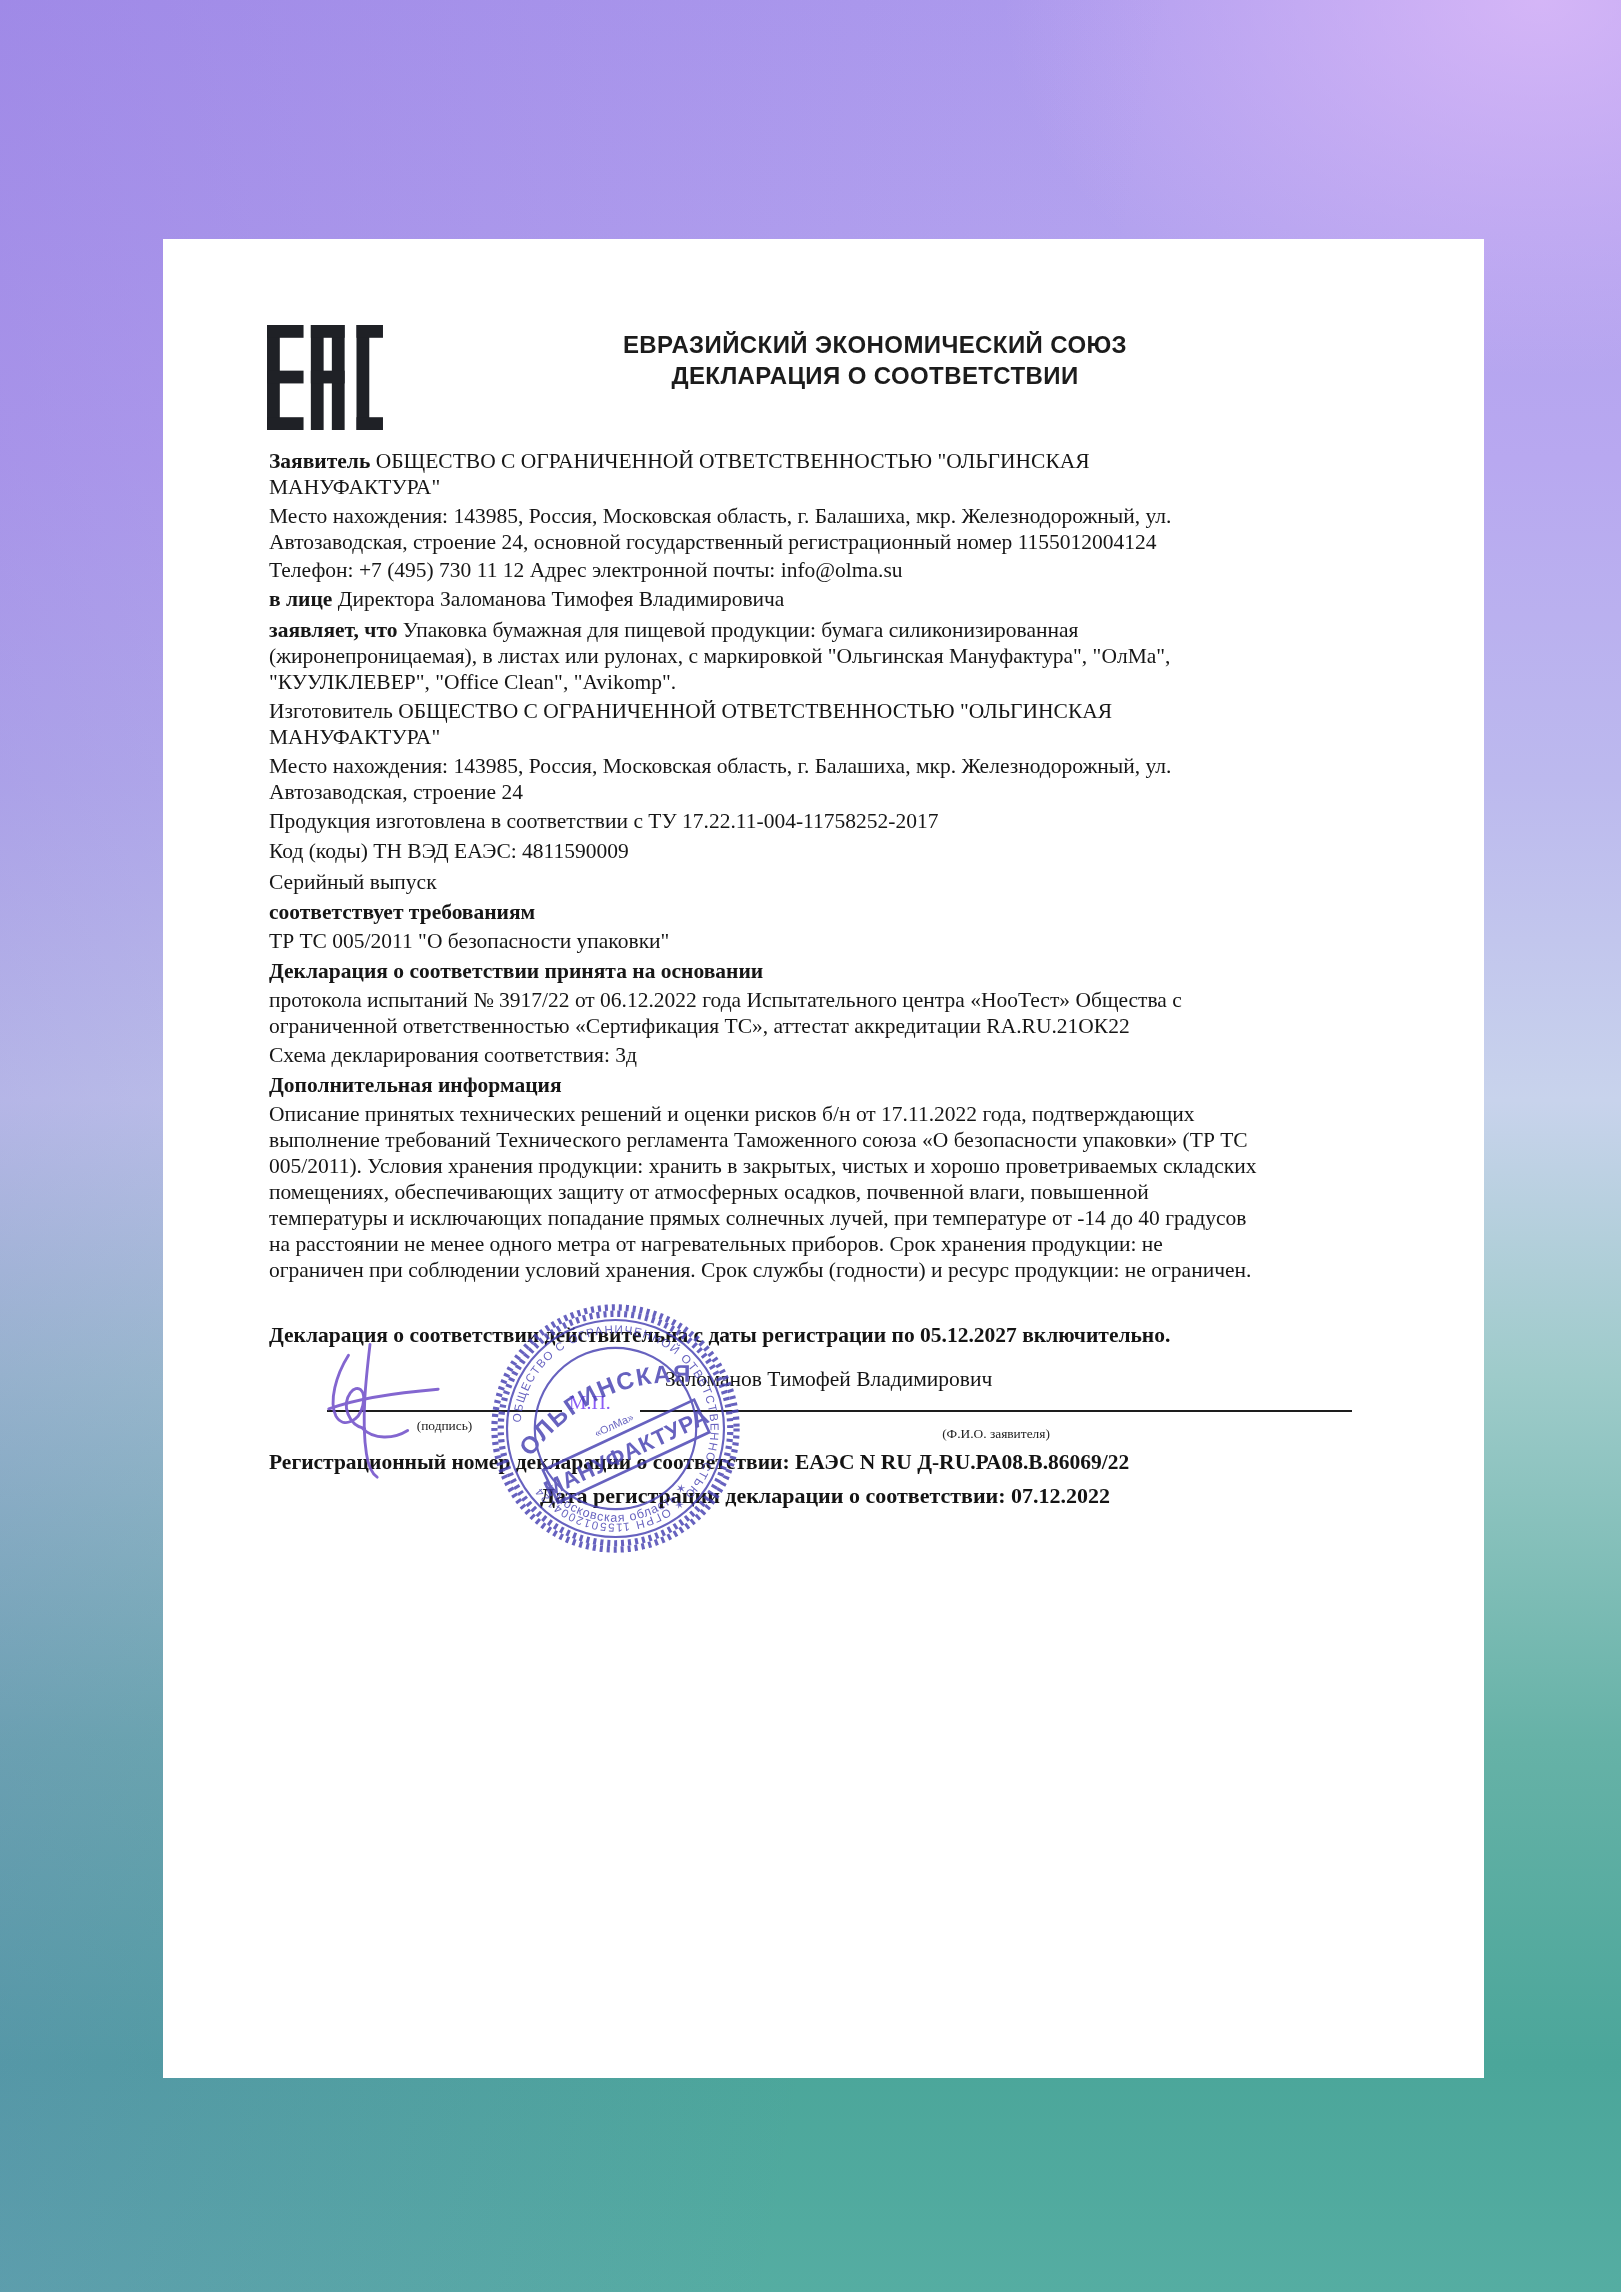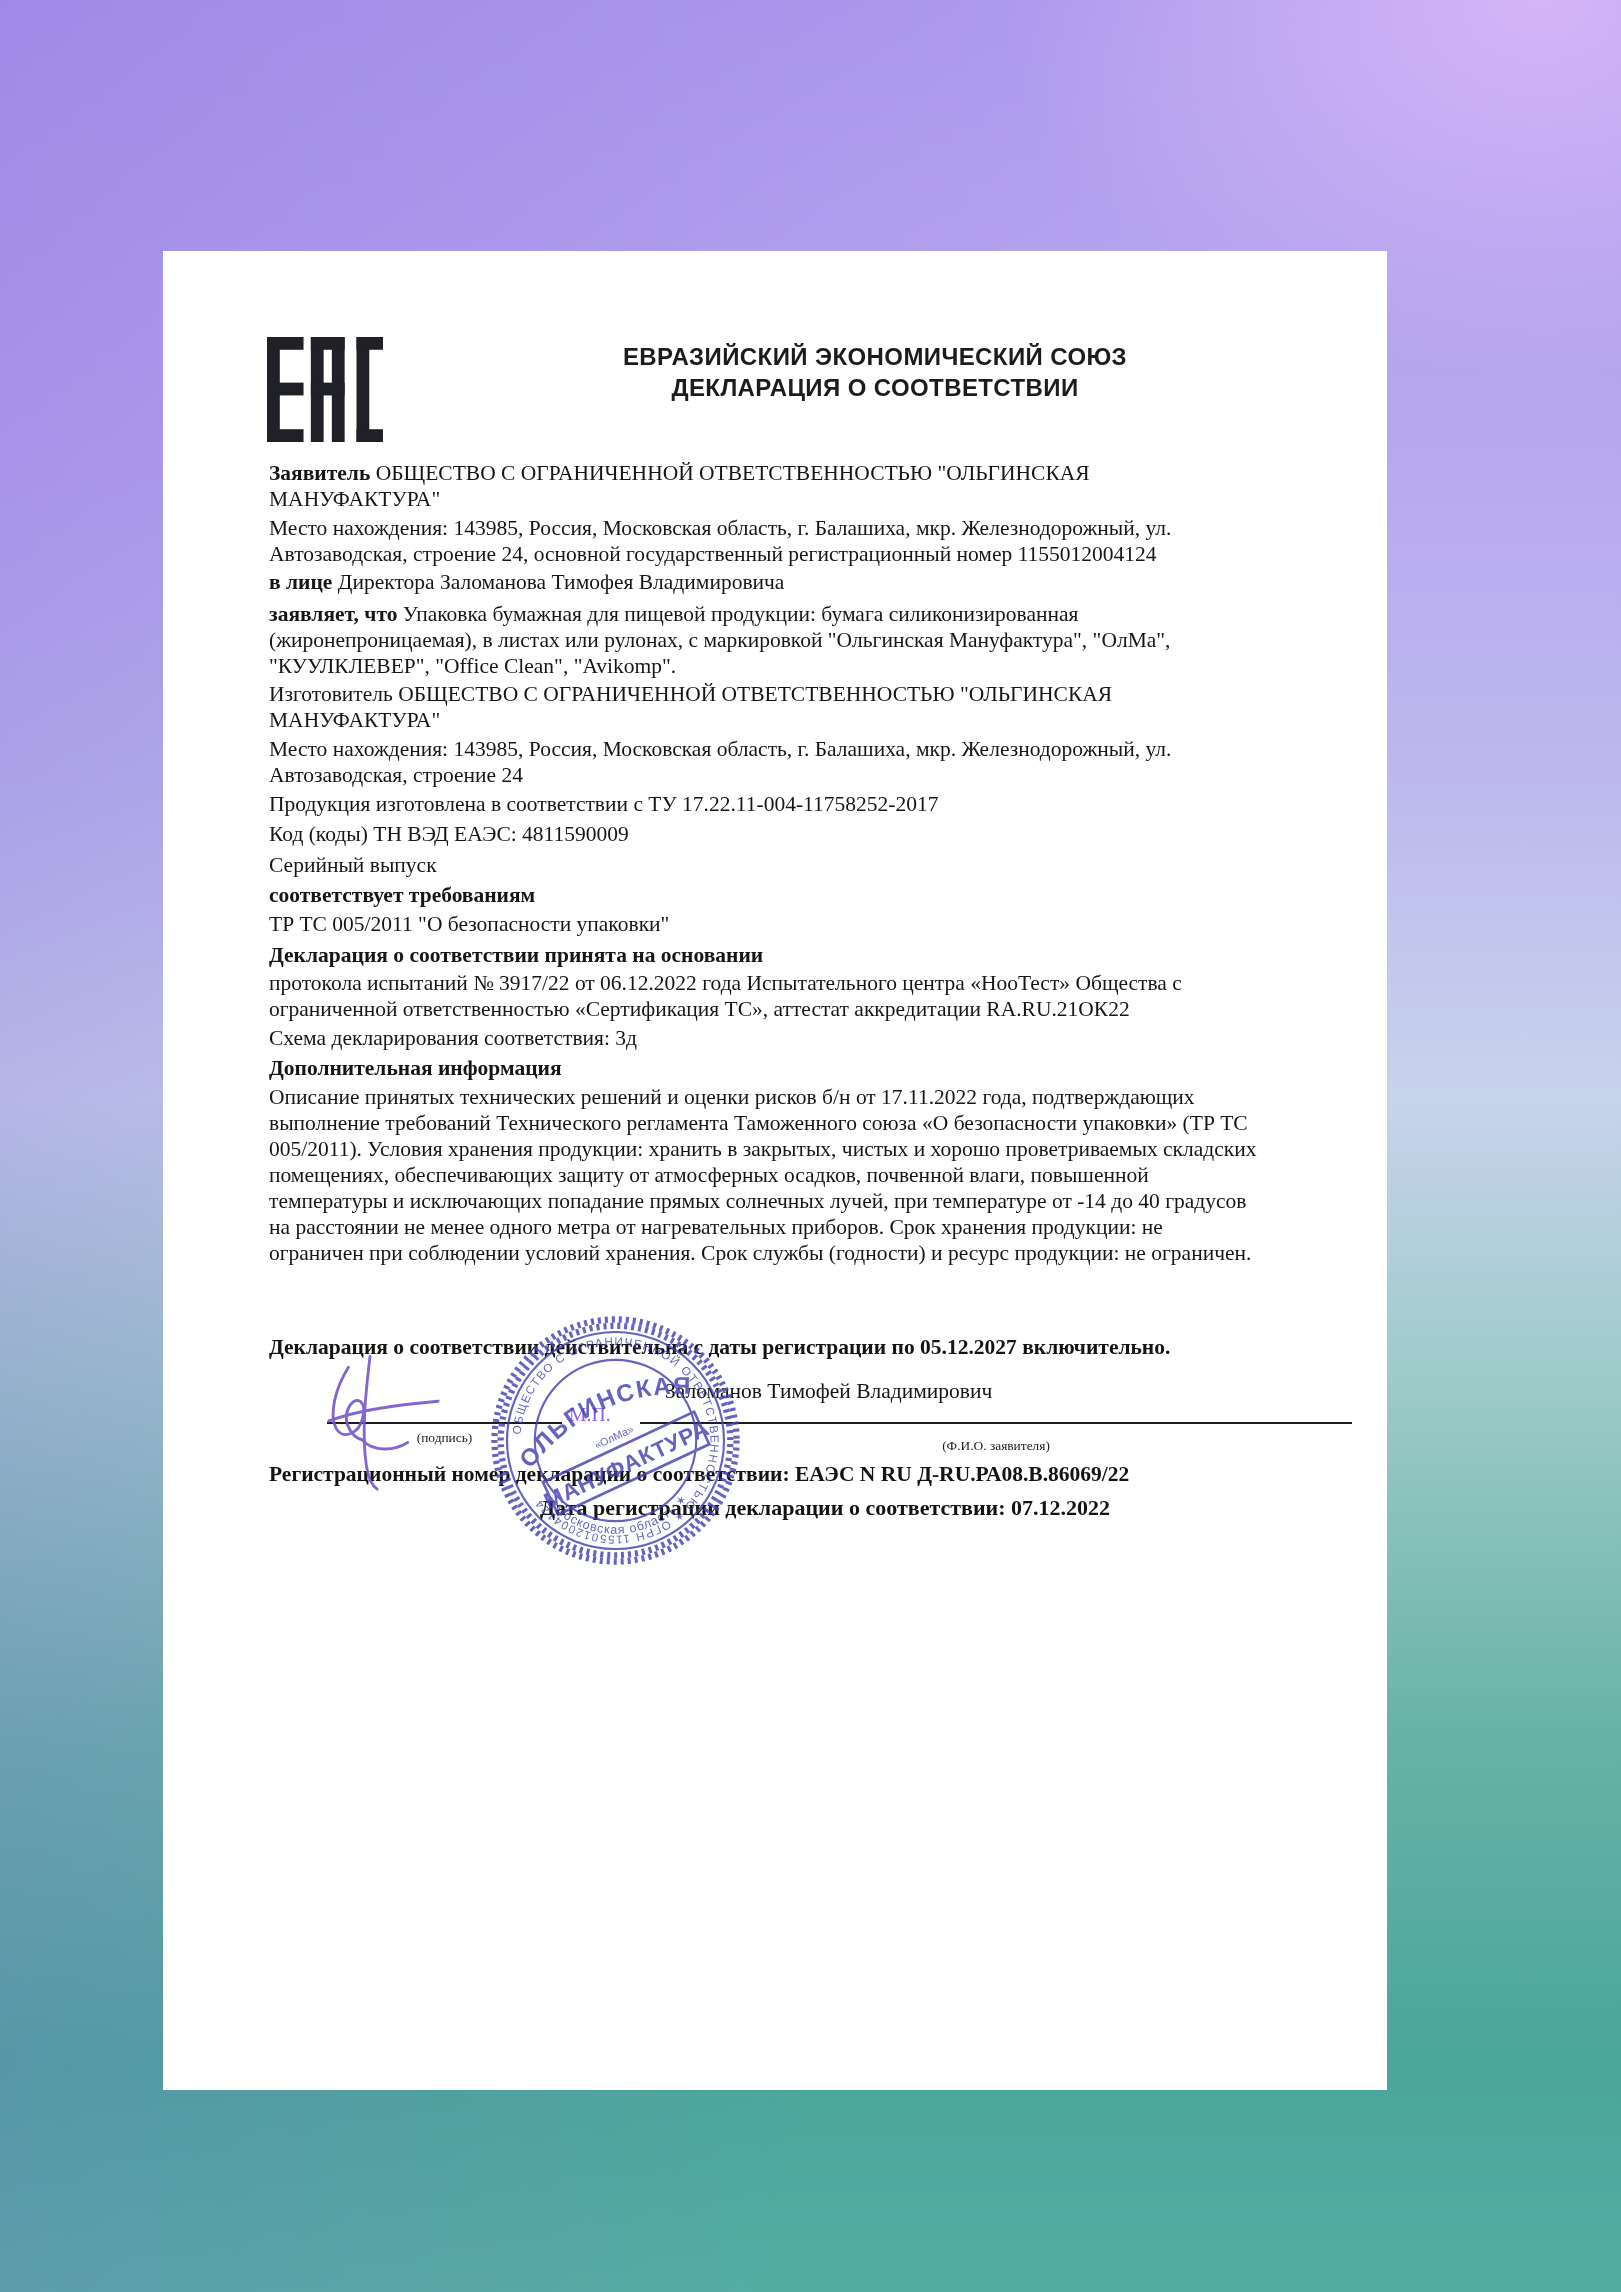--- a/index.html
+++ b/index.html
@@ -5,21 +5,21 @@
   html,body{margin:0;padding:0;}
   body{width:1621px;height:2293px;overflow:hidden;font-family:"Liberation Serif",serif;}
   .bg{
     position:relative;width:1621px;height:2293px;
     background:
       linear-gradient(100deg, rgba(125,95,215,0.30) 0%, rgba(255,255,255,0) 58%),
       radial-gradient(896px 627px at 95% 0%, rgba(225,190,250,0.75), rgba(225,190,250,0) 60%),
       linear-gradient(180deg,#ae9cee 0%,#b8a8f0 20%,#bcb9ee 34%,#c8d3ec 48%,#9ecbca 60%,#66b2a7 76%,#4ba69a 90%,#55ada2 100%);
   }
   .page{
-    position:absolute;left:163px;top:251px;width:1224px;height:1839px;
+    position:absolute;left:163px;top:239px;width:1321px;height:1839px;
     background:#ffffff;color:#141414;
   }
   .eac-logo{position:absolute;left:104px;top:86px;width:116px;height:105px;}
   .doc-title{
     position:absolute;left:376px;top:90px;width:672px;text-align:center;
     font-family:"Liberation Sans",sans-serif;font-weight:bold;
     font-size:24px;line-height:31px;letter-spacing:0.4px;color:#1c1c1c;
   }
   .content{
     position:absolute;left:106px;top:209px;width:1112px;
@@ -69,20 +69,21 @@
     <div class="doc-title">
       <div>ЕВРАЗИЙСКИЙ ЭКОНОМИЧЕСКИЙ СОЮЗ</div>
       <div>ДЕКЛАРАЦИЯ О СООТВЕТСТВИИ</div>
     </div>
 
     <div class="content">
       <p><span class="b">Заявитель</span><span> ОБЩЕСТВО С ОГРАНИЧЕННОЙ ОТВЕТСТВЕННОСТЬЮ "ОЛЬГИНСКАЯ
 МАНУФАКТУРА"</span></p>
       <p>Место нахождения: 143985, Россия, Московская область, г. Балашиха, мкр. Железнодорожный, ул.
 Автозаводская, строение 24, основной государственный регистрационный номер 1155012004124</p>
+      <p>Телефон: +7 (495) 730 11 12 Адрес электронной почты: info@olma.su</p>
       <p><span class="b">в лице</span><span> Директора Заломанова Тимофея Владимировича</span></p>
       <p style="margin-top:5.4px"><span class="b">заявляет, что</span><span> Упаковка бумажная для пищевой продукции: бумага силиконизированная
 (жиронепроницаемая), в листах или рулонах, с маркировкой "Ольгинская Мануфактура", "ОлМа",
 "КУУЛКЛЕВЕР", "Office Clean", "Avikomp".</span></p>
       <p>Изготовитель ОБЩЕСТВО С ОГРАНИЧЕННОЙ ОТВЕТСТВЕННОСТЬЮ "ОЛЬГИНСКАЯ
 МАНУФАКТУРА"</p>
       <p>Место нахождения: 143985, Россия, Московская область, г. Балашиха, мкр. Железнодорожный, ул.
 Автозаводская, строение 24</p>
       <p>Продукция изготовлена в соответствии с ТУ 17.22.11-004-11758252-2017</p>
       <p style="margin-top:4.5px">Код (коды) ТН ВЭД ЕАЭС: 4811590009</p>

